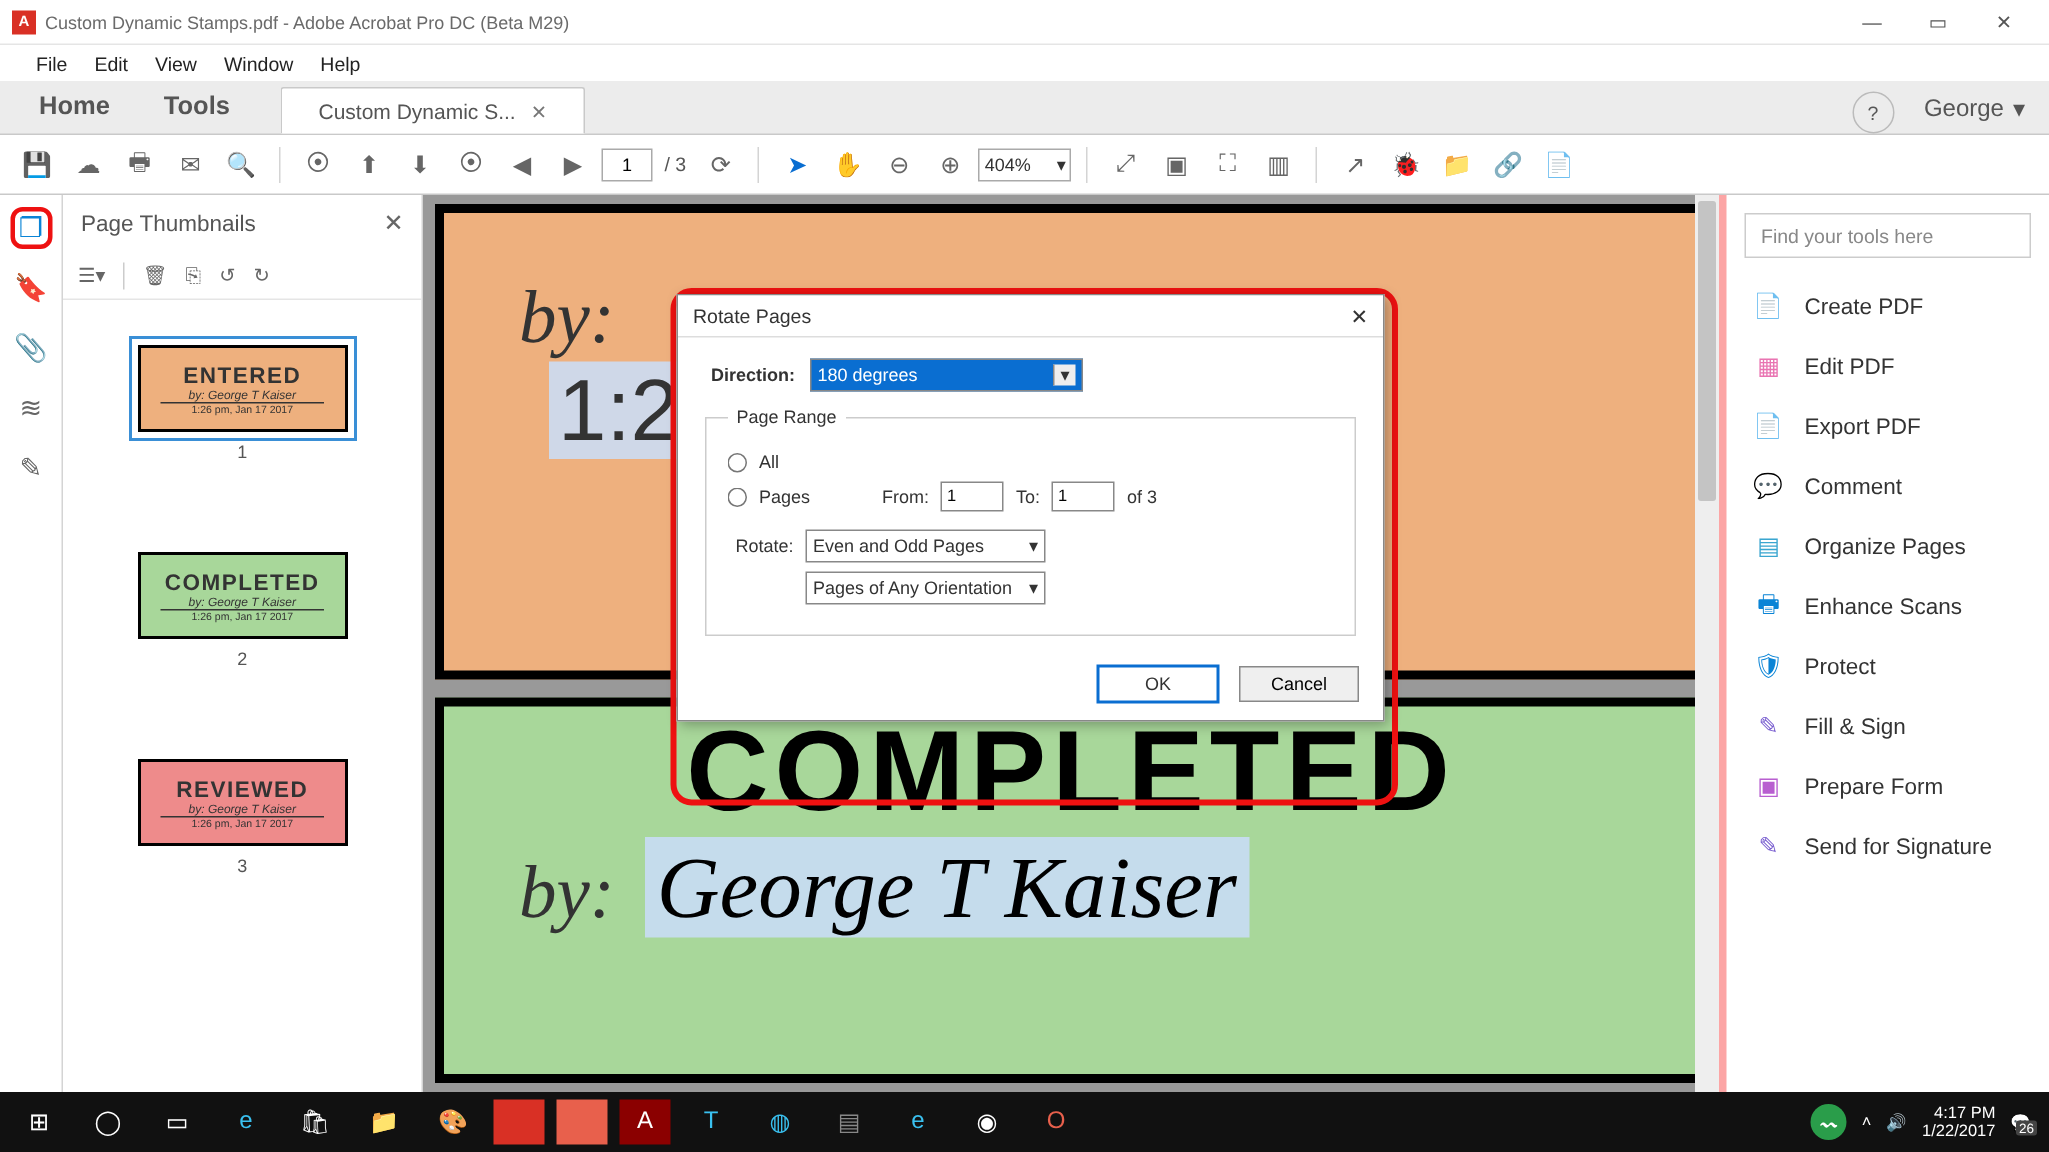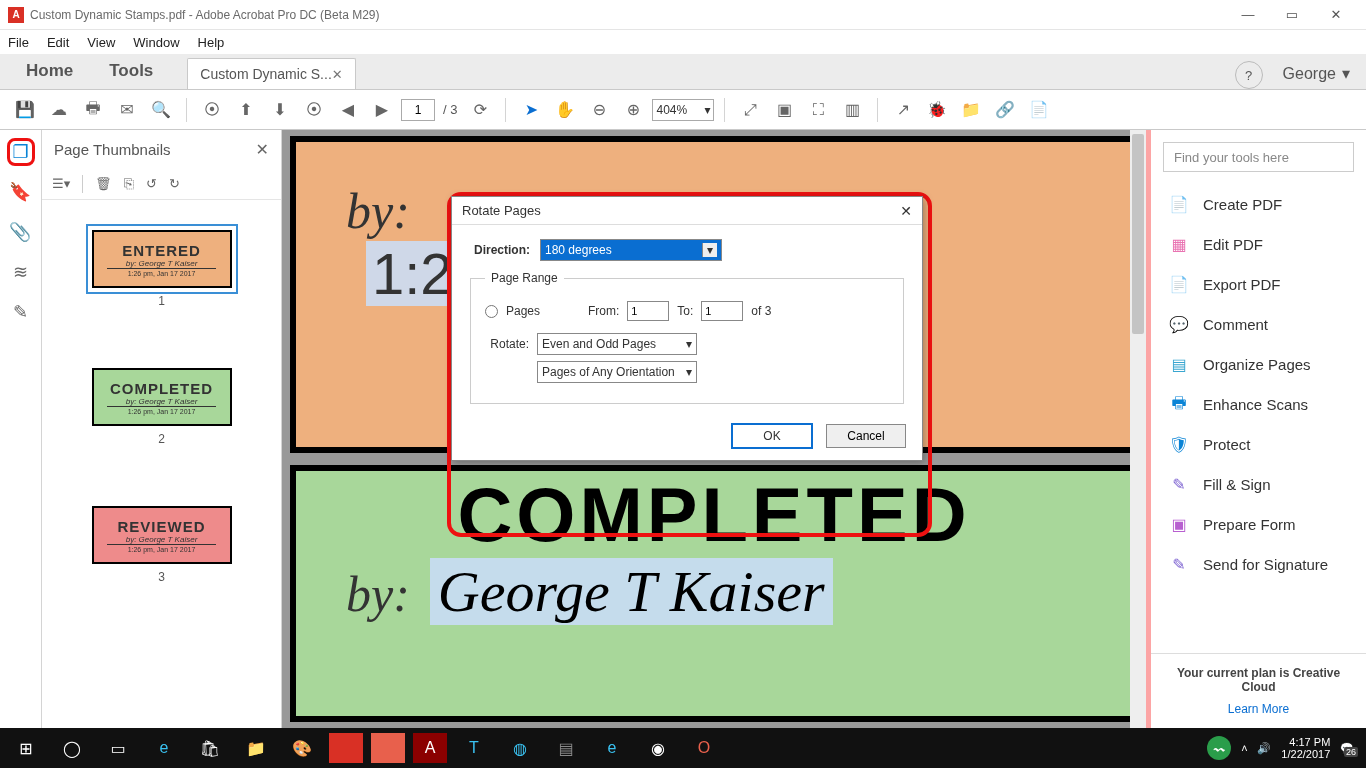--- a/index.html
+++ b/index.html
@@ -5,27 +5,27 @@
 * { box-sizing: border-box; margin: 0; padding: 0; font-family: "Segoe UI", Arial, sans-serif; }
 body { width: 1366px; height: 768px; overflow: hidden; background: #fff; position: relative; font-size: 13px; color: #333; }
 
 
 .titlebar { height: 30px; display: flex; align-items: center; padding: 0 8px; background: #fff; border-bottom: 1px solid #e5e5e5; }
 .titlebar .app-icon { width: 16px; height: 16px; background: #d93025; margin-right: 6px; display:flex;align-items:center;justify-content:center;color:#fff;font-size:10px;font-weight:bold;}
 .titlebar .title { color: #6a6a6a; font-size: 12px; flex: 1; }
 .titlebar .win-btn { width: 44px; height: 28px; display: flex; align-items: center; justify-content: center; color: #555; }
 
 
-.menubar { height: 24px; display: flex; align-items: center; padding: 0 0; gap: 2px; }
+.menubar { height: 24px; display: flex; align-items: center; padding: 0 16px; gap: 2px; }
 .menubar .menu-item { padding: 2px 8px; font-size: 13px; color: #222; cursor: default; }
 
 
 .tabbar { height: 36px; background: #ececec; display: flex; align-items: flex-end; padding: 0 8px; border-bottom: 1px solid #c9c9c9; }
 .tabbar .tab-home, .tabbar .tab-tools { padding: 8px 18px; font-size: 17px; color: #555; font-weight: 600; }
-.tabbar .doc-tab { background: #fff; border: 1px solid #c9c9c9; border-bottom: none; padding: 7px 12px; margin-left: 16px; display: flex; align-items: center; border-radius: 2px 2px 0 0; font-size:14px; color:#555;}
+.tabbar .doc-tab { background: #fff; border: 1px solid #c9c9c9; border-bottom: none; padding: 7px 24px; margin-left: 16px; display: flex; align-items: center; gap: 10px; border-radius: 2px 2px 0 0; font-size:14px; color:#555;}
 .tabbar .doc-tab .tab-close { color: #777; font-size: 13px; }
 .tabbar .spacer { flex: 1; }
 .tabbar .help-btn { width: 28px; height: 28px; border: 1px solid #bbb; border-radius: 50%; display: flex; align-items: center; justify-content: center; margin-right: 12px; color:#555;}
 .tabbar .user-name { font-size: 16px; color: #555; padding: 6px 8px; display:flex; align-items:center; gap:6px;}
 
 
 .toolbar { height: 40px; background: #fff; border-bottom: 1px solid #c9c9c9; display: flex; align-items: center; padding: 0 10px; gap: 4px; }
 .toolbar .tool-btn { width: 30px; height: 30px; display: flex; align-items: center; justify-content: center; color: #666; font-size: 16px; }
 .toolbar .sep { width: 1px; height: 24px; background: #d4d4d4; margin: 0 6px; }
 .toolbar .page-input { width: 34px; height: 22px; border: 1px solid #aaa; text-align: center; font-size: 12px; }
@@ -281,43 +281,43 @@
         <span>Fill &amp; Sign</span>
       </div>
     <div class="tool-item">
         <span class="ti-icon" style="color:#b85fd0">▣</span>
         <span>Prepare Form</span>
       </div>
     <div class="tool-item">
         <span class="ti-icon" style="color:#7a5fd0">✎</span>
         <span>Send for Signature</span>
       </div>
-    <div class="plan-box">
-      <div class="plan-title">Your current plan is Creative Cloud</div>
-      <a href="#">Learn More</a>
-    </div>
   </div>
 </div>
 
 <div class="dialog-highlight" style="left:447px; top:192px; width:485px; height:345px;"></div>
 <div class="dialog" style="left:451px; top:196px; width:472px;">
   <div class="dlg-title">
     <span>Rotate Pages</span>
     <span style="font-size:14px;">✕</span>
   </div>
   <div class="dlg-body">
     <div class="row">
       <label>Direction:</label>
       <div class="combo selected" style="width:182px;">
         <span>180 degrees</span>
         <span style="background:#eee;color:#333;padding:0 4px;border-left:1px solid #888;">▾</span>
       </div>
     </div>
     <fieldset>
       <legend>Page Range</legend>
+      <div class="radio-row">
+        <input type="radio" name="pr" style="">
+        <span>All</span>
+      </div>
       <div class="radio-row">
         <input type="radio" name="pr" style="">
         <span style="width:46px;display:inline-block;">Pages</span>
         <span style="width:20px"></span>
         <span>From:</span>
         <input type="text" value="1" style="">
         <span>To:</span>
         <input type="text" value="1" style="">
         <span>of 3</span>
       </div>

